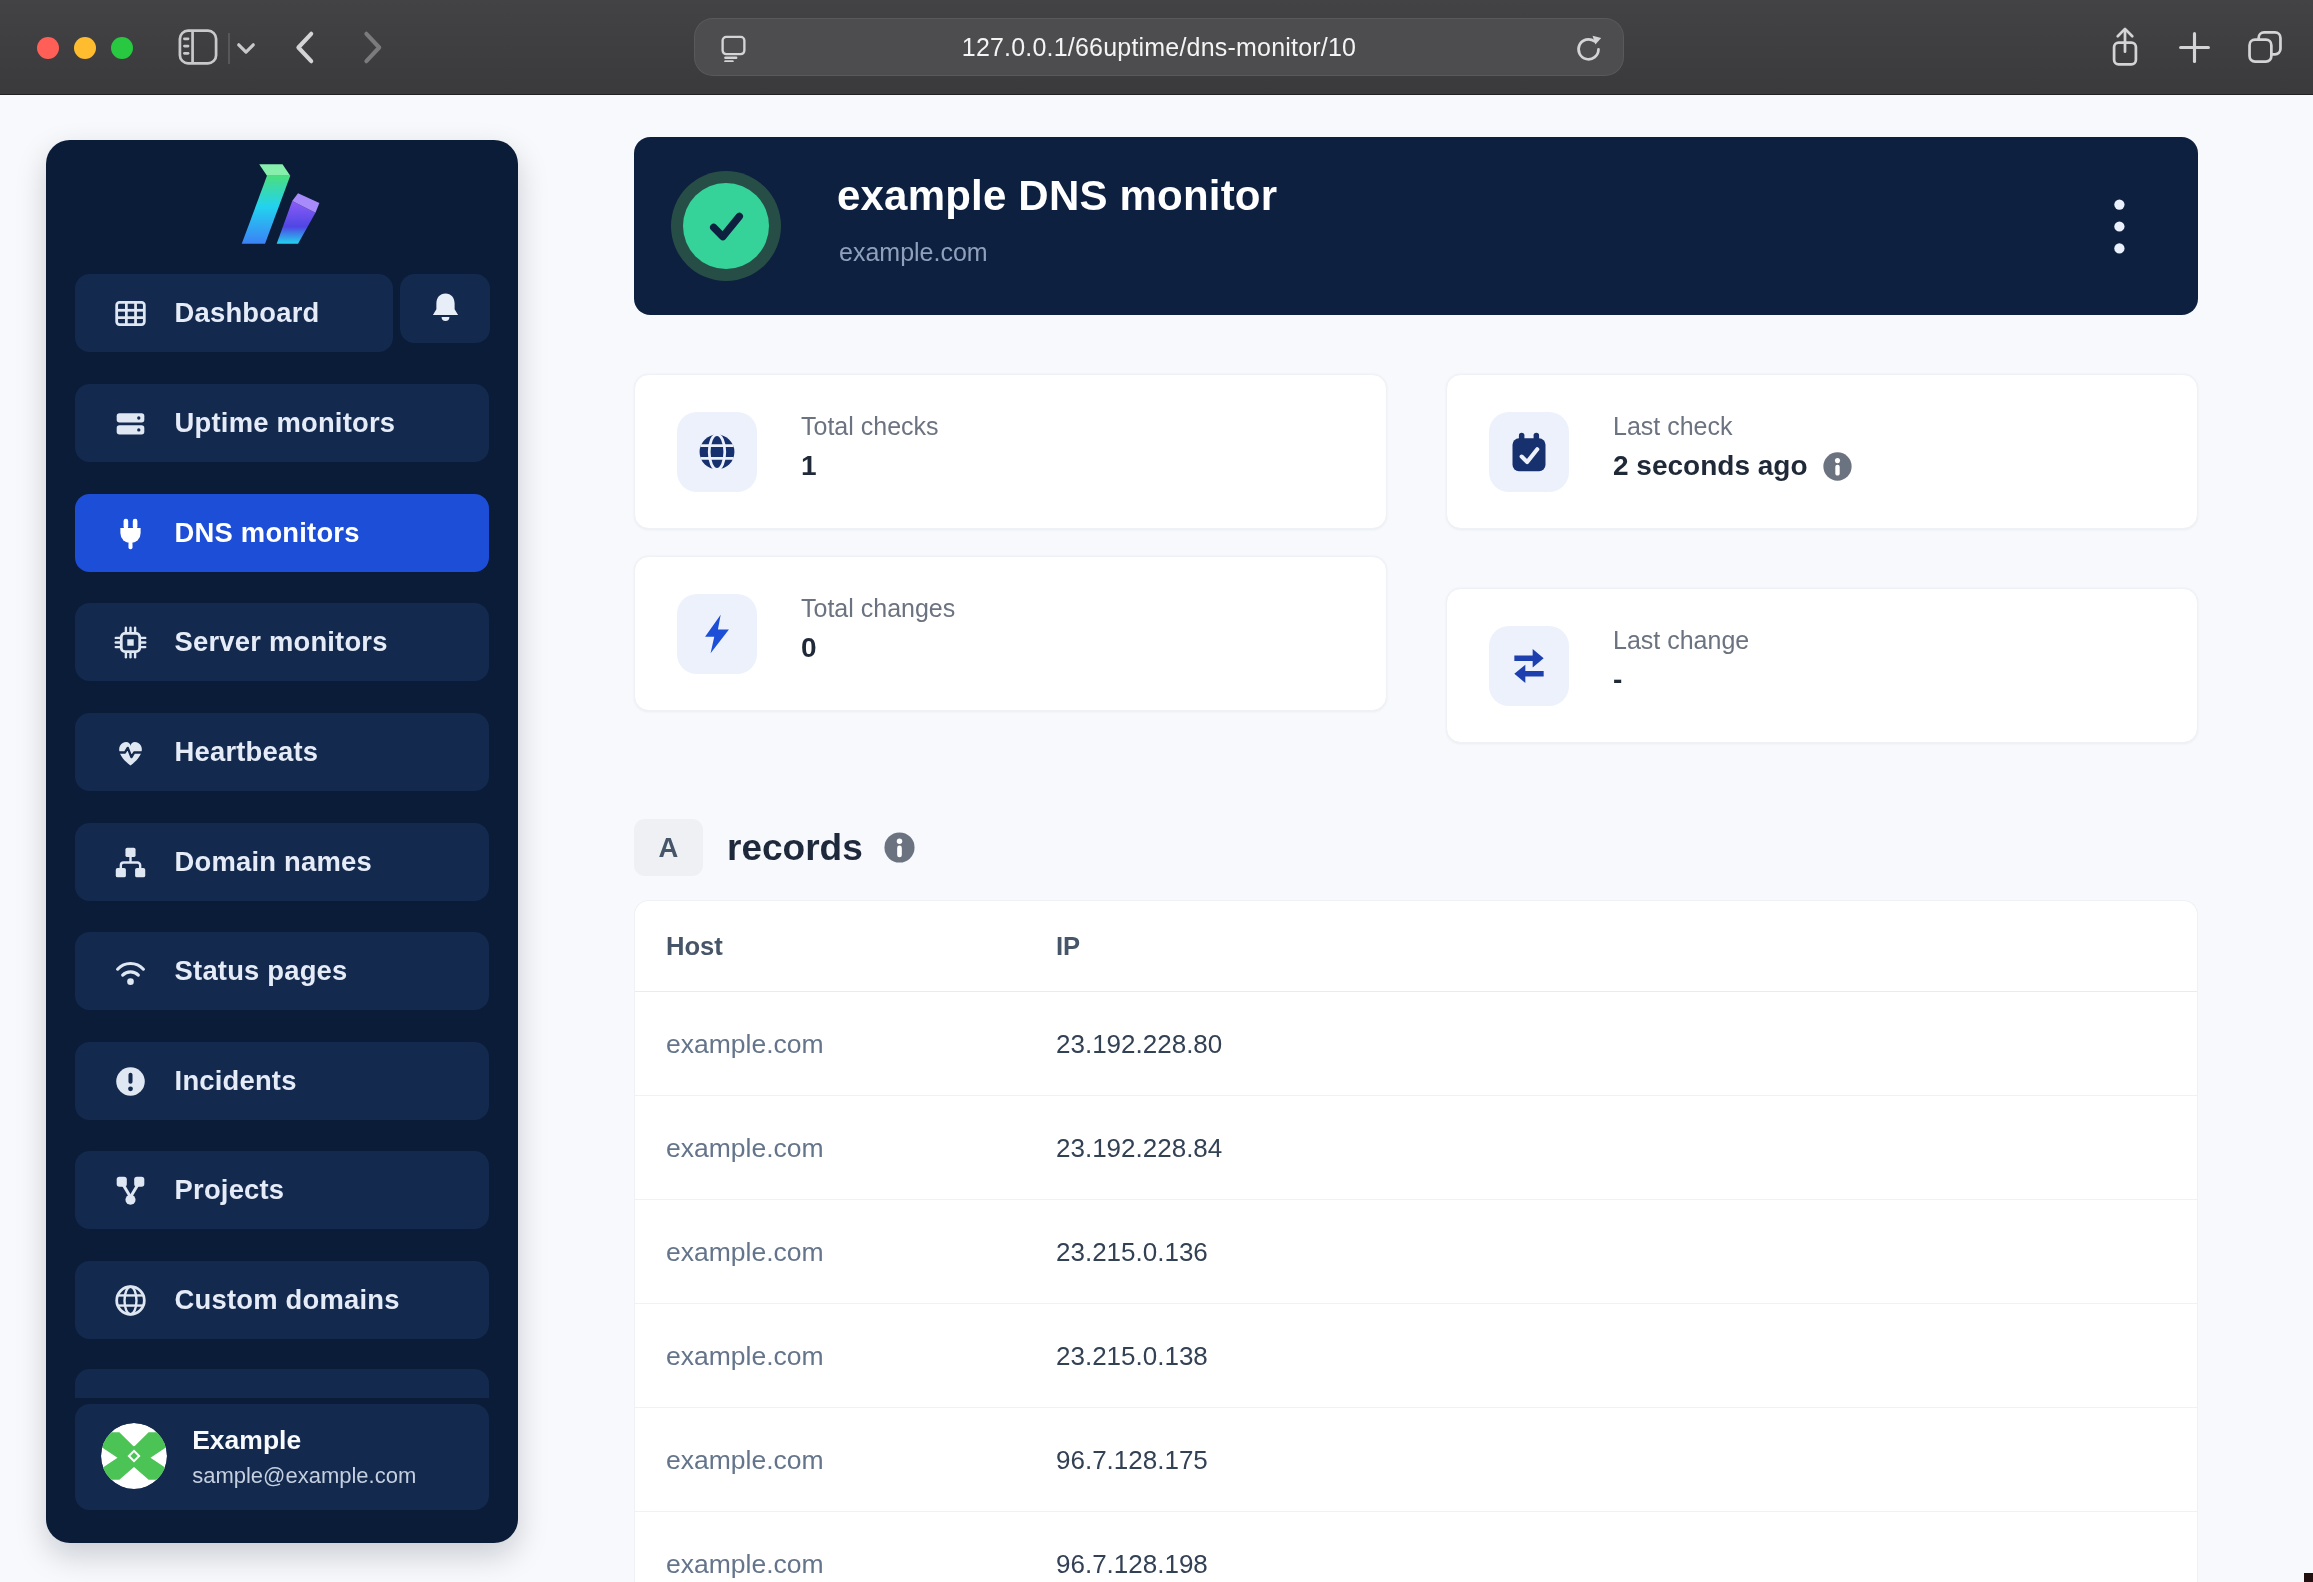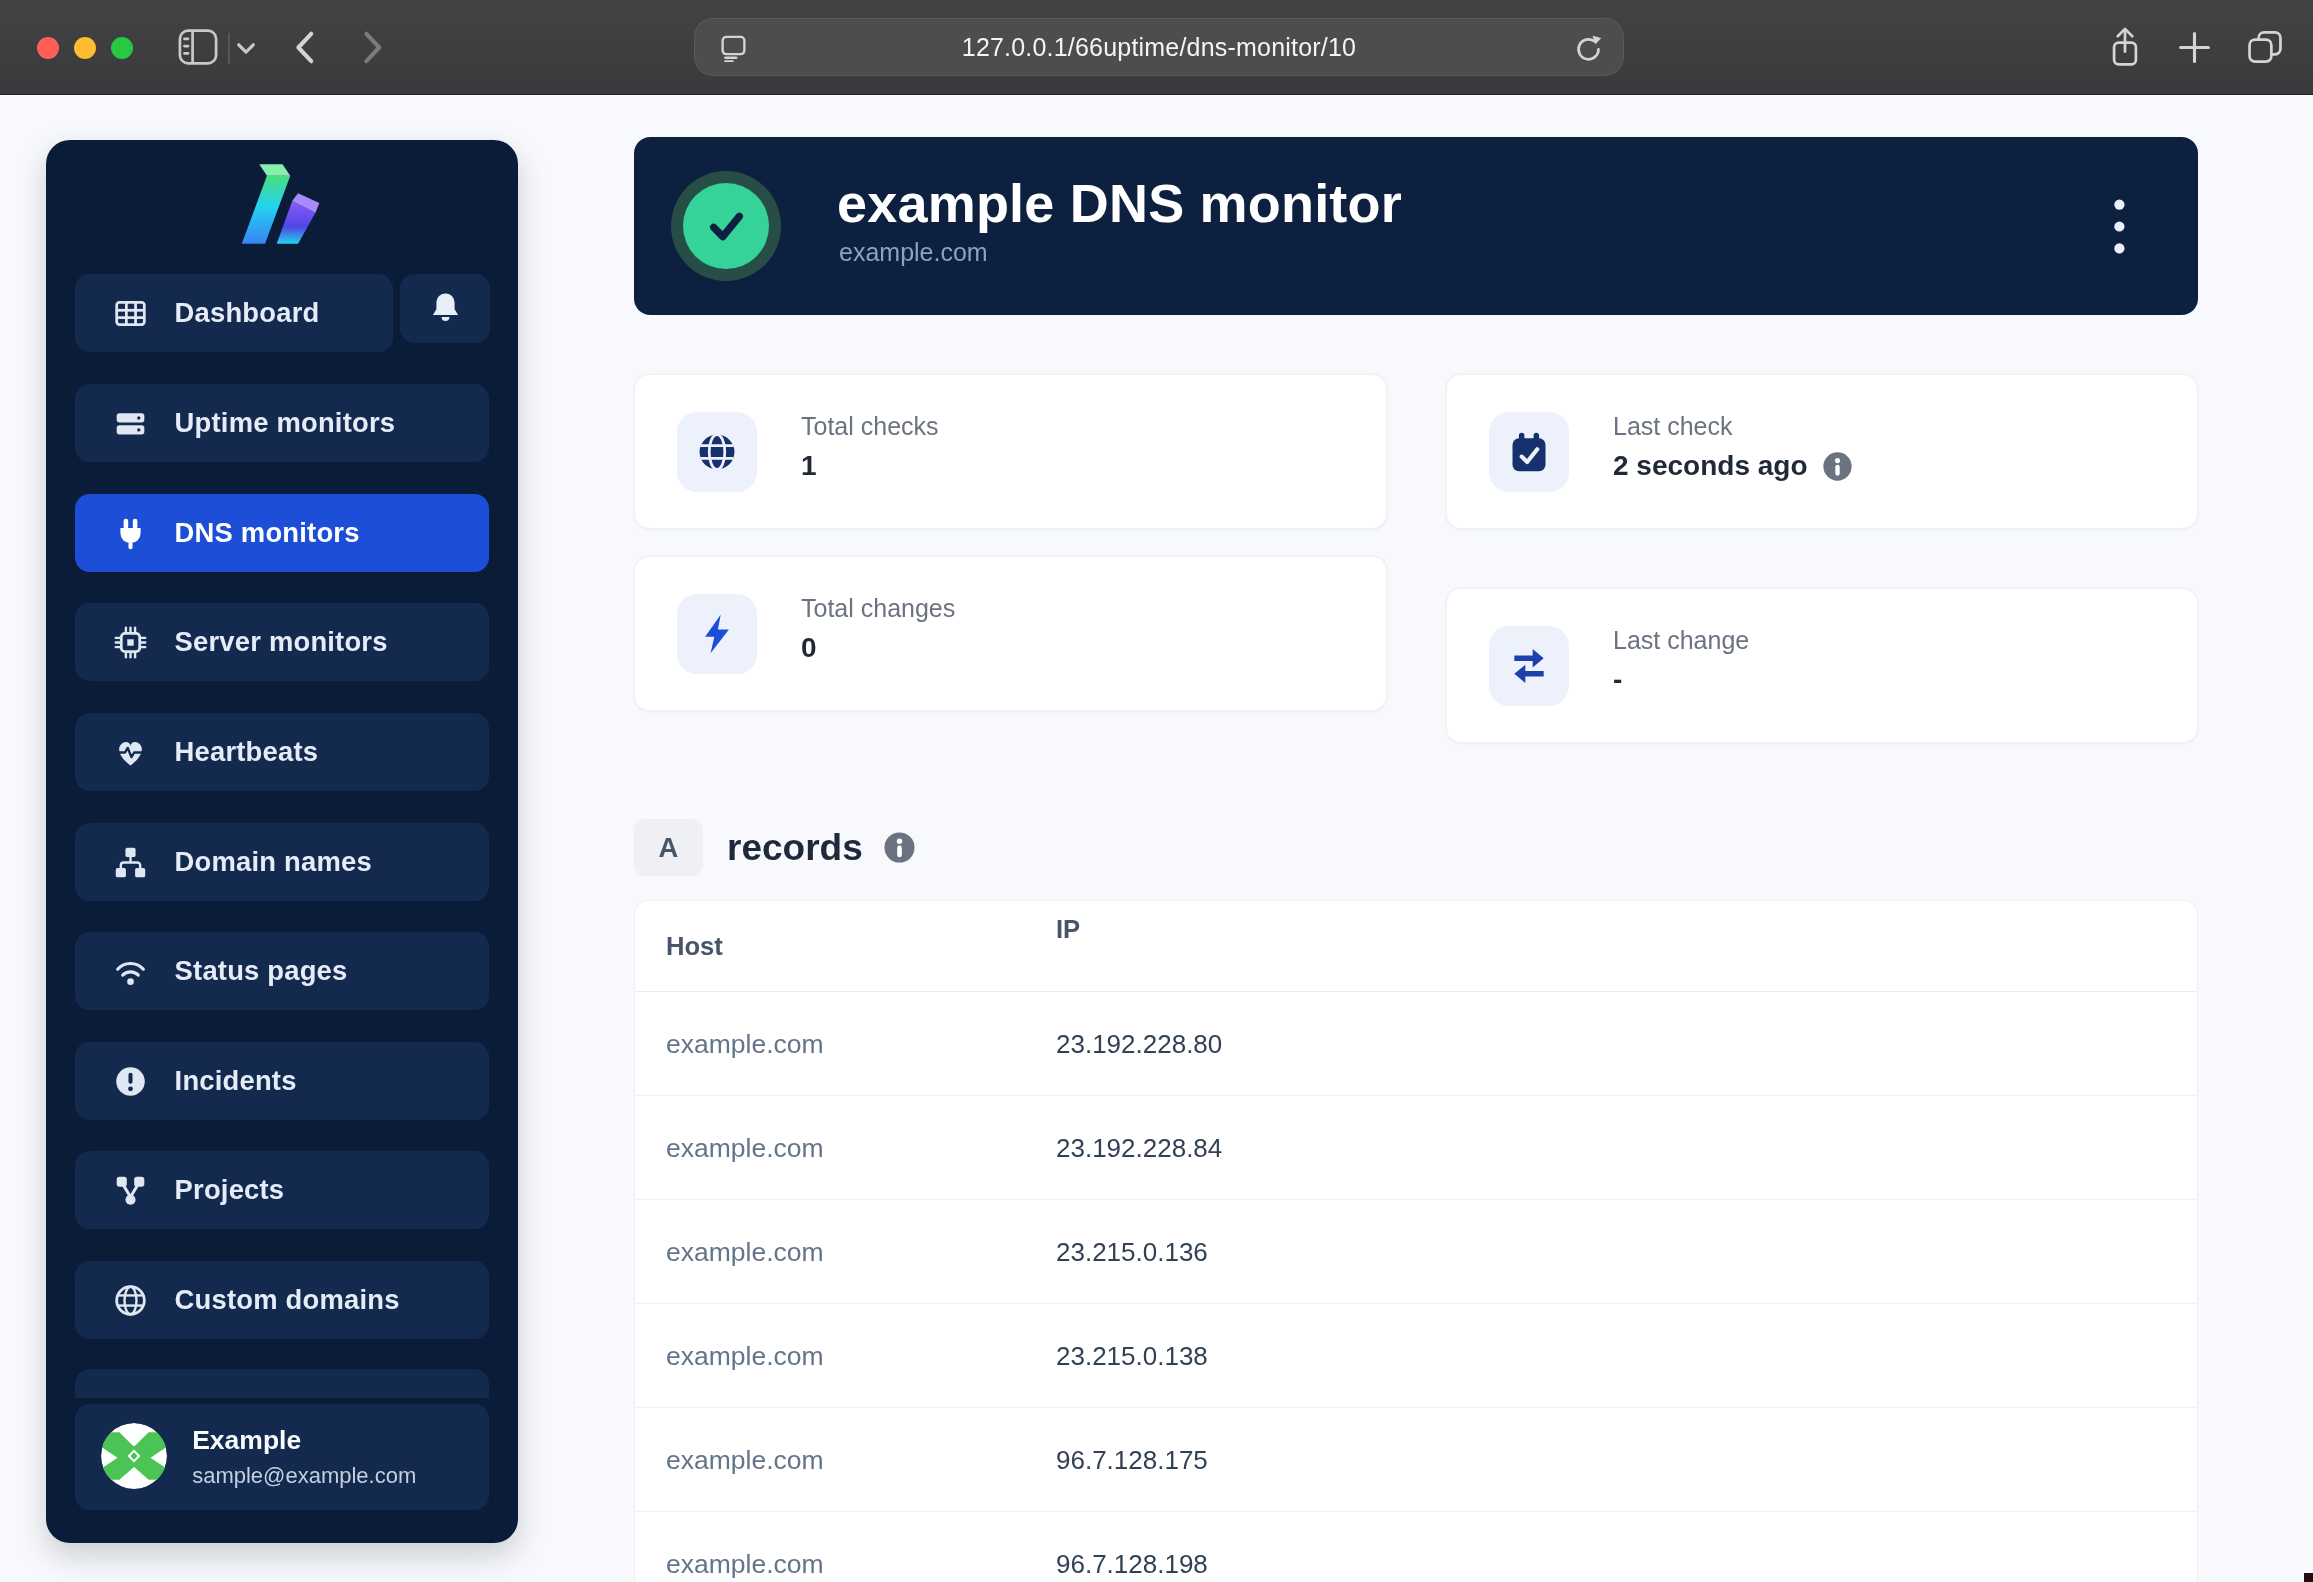--- a/index.html
+++ b/index.html
@@ -41,21 +41,21 @@
     display:flex;align-items:center;padding-left:25.6px;cursor:pointer;}
   .profile .pmeta{margin-left:25.6px;}
   .pname{color:#f8fafc;font-size:26.5px;font-weight:700;}
   .pemail{color:#c4cfdf;font-size:22px;margin-top:6.4px;}
 
   
   .header-card{position:absolute;left:634px;top:137px;width:1564px;height:178px;border-radius:16.4px;background:#0d2040;}
   .status-circle{position:absolute;left:37px;top:34px;width:110px;height:110px;border-radius:50%;background:#274e46;
     display:flex;align-items:center;justify-content:center;}
   .status-inner{width:86px;height:86px;border-radius:50%;background:#35d399;display:flex;align-items:center;justify-content:center;}
-  .hc-title{position:absolute;left:203px;top:35px;color:#ffffff;font-size:54px;font-weight:700;letter-spacing:0.2px;}
+  .hc-title{position:absolute;left:203px;top:35px;color:#ffffff;font-size:42px;font-weight:700;letter-spacing:0.2px;}
   .hc-sub{position:absolute;left:205px;top:101px;color:#8fa0ba;font-size:25px;}
   .kebab{position:absolute;right:53px;top:40px;width:51px;height:99px;display:flex;align-items:center;justify-content:center;cursor:pointer;}
 
   
   .stat-card{position:absolute;width:753px;height:155px;background:#ffffff;border:0.9px solid #eef1f6;border-radius:14.6px;
     box-shadow:0 0.9px 2.7px rgba(16,24,40,.05);}
   .stat-card .tile{position:absolute;left:42px;top:37px;width:80px;height:80px;border-radius:20px;background:#ecf1fb;
     display:flex;align-items:center;justify-content:center;}
   .stat-card .s-label{position:absolute;left:166px;top:37px;color:#6b7280;font-size:25px;font-weight:500;}
   .stat-card .s-value-row{position:absolute;left:166px;top:75px;display:flex;align-items:center;}
@@ -67,21 +67,21 @@
   .rec-badge{width:69px;height:57px;border-radius:11px;background:#eef0f4;display:flex;align-items:center;justify-content:center;
     color:#475569;font-size:27.4px;font-weight:700;}
   .rec-title{margin-left:24px;color:#1e293b;font-size:37px;font-weight:700;}
   .rec-head .info-ico{margin-left:20px;}
 
   
   .table-card{position:absolute;left:634px;top:900px;width:1564px;height:683px;background:#ffffff;
     border:0.9px solid #eef1f6;border-bottom:none;border-radius:14.6px 14.6px 0 0;overflow:hidden;}
   .t-header{position:relative;height:91px;border-bottom:0.9px solid #e7ecf2;}
   .t-header .th1{position:absolute;left:31px;top:31px;color:#475569;font-size:25.6px;font-weight:700;}
-  .t-header .th2{position:absolute;left:421px;top:14px;color:#475569;font-size:25.6px;font-weight:700;}
+  .t-header .th2{position:absolute;left:421px;top:31px;color:#475569;font-size:25.6px;font-weight:700;}
   .t-row{position:relative;height:104px;border-bottom:0.9px solid #eef2f6;}
   .t-row:last-child{border-bottom:none;}
   .t-row .td-host{position:absolute;left:31px;top:37px;color:#64748b;font-size:26.5px;}
   .t-row .td-ip{position:absolute;left:421px;top:37px;color:#334155;font-size:26px;}
 
   .corner-artifact{position:absolute;left:2304px;top:1573px;width:9.1px;height:9.1px;background:#221010;}
 </style>
 </head>
 <body>
 

